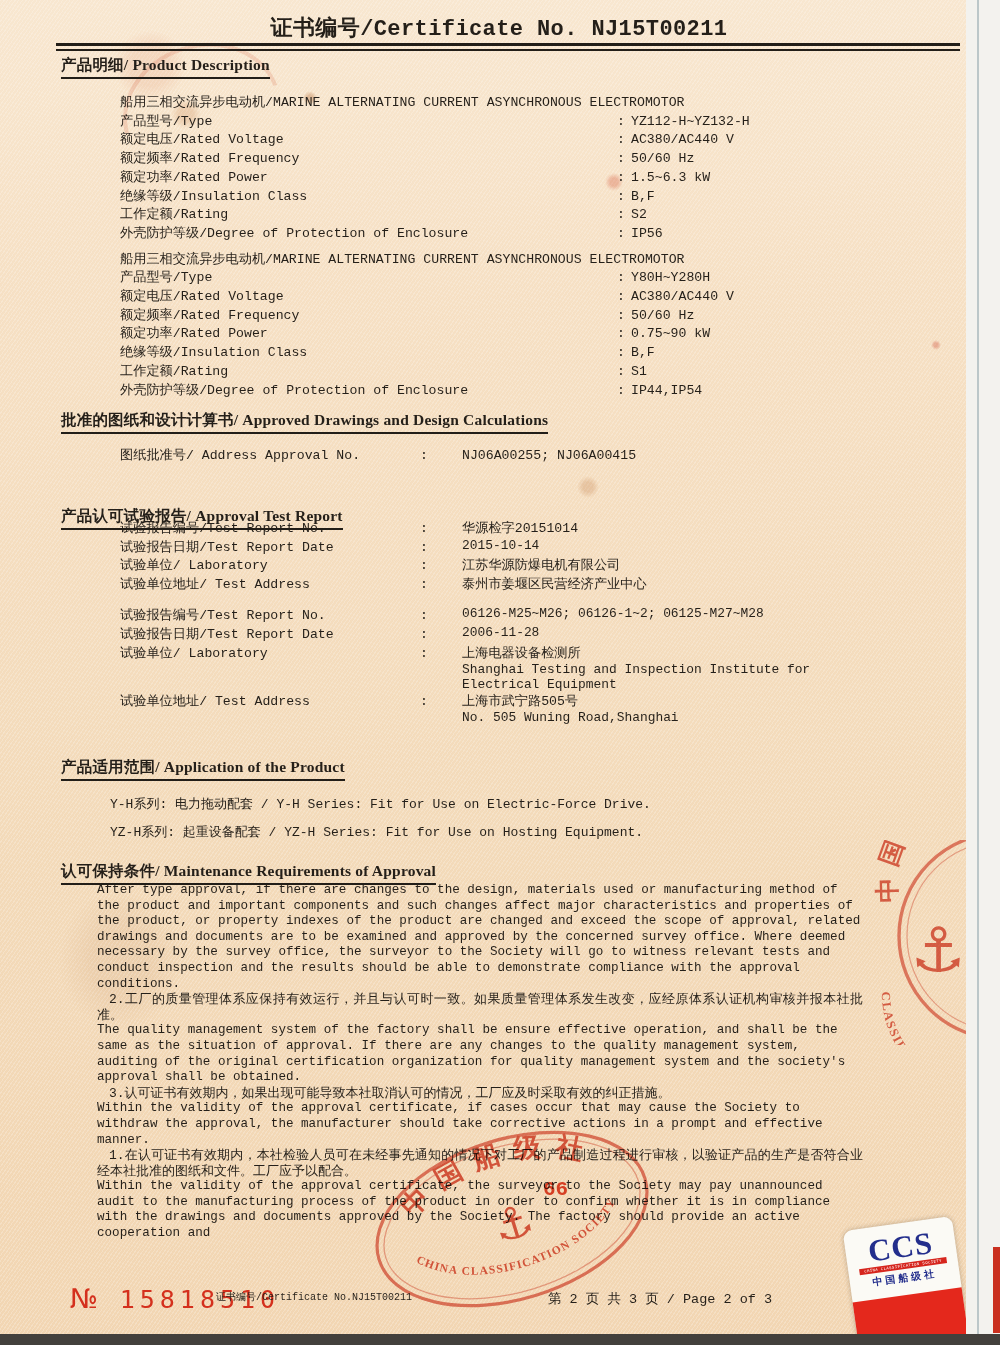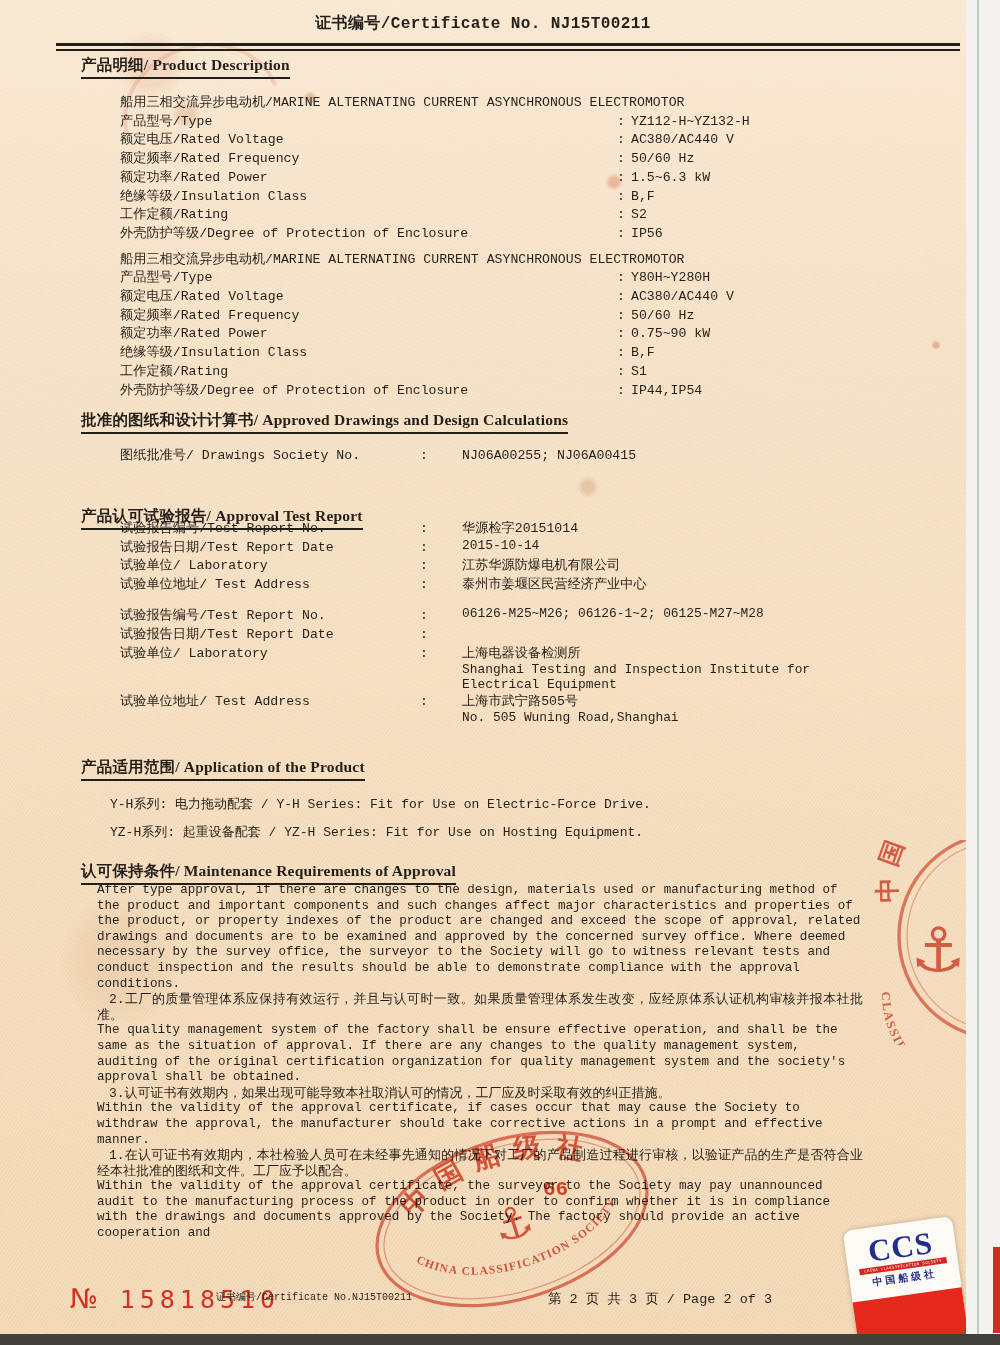--- a/index.html
+++ b/index.html
@@ -26,26 +26,26 @@
     radial-gradient(circle at 186px 114px, rgba(190,110,50,.20) 0 7px, rgba(0,0,0,0) 15px),
     radial-gradient(circle at 614px 182px, rgba(205,60,30,.28) 0 4px, rgba(0,0,0,0) 9px),
     radial-gradient(circle at 588px 487px, rgba(180,100,40,.22) 0 5px, rgba(0,0,0,0) 11px),
     radial-gradient(circle at 150px 66px, rgba(205,85,45,.10) 0 20px, rgba(0,0,0,0) 36px),
     radial-gradient(ellipse at 120px 960px, rgba(160,90,40,.08) 0 30px, rgba(0,0,0,0) 62px),
     radial-gradient(circle at 936px 345px, rgba(200,50,30,.30) 0 2px, rgba(0,0,0,0) 5px);}
   .faint-arc{position:absolute;left:122px;top:44px;width:152px;height:128px;border-radius:50%;
     border:4px solid rgba(210,80,50,.16);clip-path:polygon(0 0,100% 0,100% 48%,0 48%);
     transform:rotate(-18deg);mix-blend-mode:multiply;}
 
-  .cert-header{position:absolute;top:13px;left:0;width:100%;text-align:center;
-    font-size:16px;font-weight:bold;letter-spacing:.4px;}
+  .cert-header{position:absolute;top:13px;left:16px;width:100%;text-align:center;
+    font-size:22px;font-weight:bold;letter-spacing:.4px;}
   .rule-double{position:absolute;top:43px;left:56px;width:904px;height:3px;
     border-top:3px solid #221e18;border-bottom:2px solid #221e18;}
 
-  .sec-title{position:absolute;left:81px;font-family:"Liberation Serif","DejaVu Serif",serif;
+  .sec-title{position:absolute;left:61px;font-family:"Liberation Serif","DejaVu Serif",serif;
     font-weight:bold;font-size:15.5px;padding-bottom:1px;border-bottom:2.5px solid #221e18;
     letter-spacing:.2px;white-space:nowrap;}
   #sec-product{top:55px;} #sec-drawings{top:410px;} #sec-report{top:506px;}
   #sec-application{top:757px;} #sec-maintenance{top:861px;}
 
   .products{position:absolute;left:120px;top:94px;width:800px;font-size:13.2px;line-height:18.7px;}
   .prod-block + .prod-block{margin-top:7px;}
   .prod-heading{white-space:nowrap;}
   .prow{display:flex;}
   .plabel{width:497px;flex:none;white-space:nowrap;}
@@ -196,21 +196,21 @@
           <span class="plabel">外壳防护等级/Degree of Protection of Enclosure</span>
           <span class="pcolon">:</span>
           <span class="pvalue">IP44,IP54</span>
         </div>
       </div>
     </div>
 
   <div class="sec-title" id="sec-drawings">批准的图纸和设计计算书/ Approved Drawings and Design Calculations</div>
 
   <div class="drawings-row">
-    <span class="dlabel">图纸批准号/ Drawings Society No.</span>
+    <span class="dlabel">图纸批准号/ Address Approval No.</span>
     <span class="dcolon">:</span>
     <span class="dvalue">NJ06A00255; NJ06A00415</span>
   </div>
 
   <div class="sec-title" id="sec-report">产品认可试验报告/ Approval Test Report</div>
 
   <div class="reports" id="reports-container">
       <div class="report-block">
         <div class="trow">
           <span class="tlabel">试验报告编号/Test Report No.</span>
@@ -245,20 +245,23 @@
         <div class="trow">
           <span class="tlabel">试验报告编号/Test Report No.</span>
           <span class="tcolon">:</span>
           <div class="tlines">
             <div class="tline en">06126-M25~M26; 06126-1~2; 06125-M27~M28</div>
           </div>
         </div>
         <div class="trow">
           <span class="tlabel">试验报告日期/Test Report Date</span>
           <span class="tcolon">:</span>
+          <div class="tlines">
+            <div class="tline en">2006-11-28</div>
+          </div>
         </div>
         <div class="trow">
           <span class="tlabel">试验单位/ Laboratory</span>
           <span class="tcolon">:</span>
           <div class="tlines">
             <div class="tline zh">上海电器设备检测所</div>
             <div class="tline en">Shanghai Testing and Inspection Institute for</div>
             <div class="tline en">Electrical Equipment</div>
           </div>
         </div>

